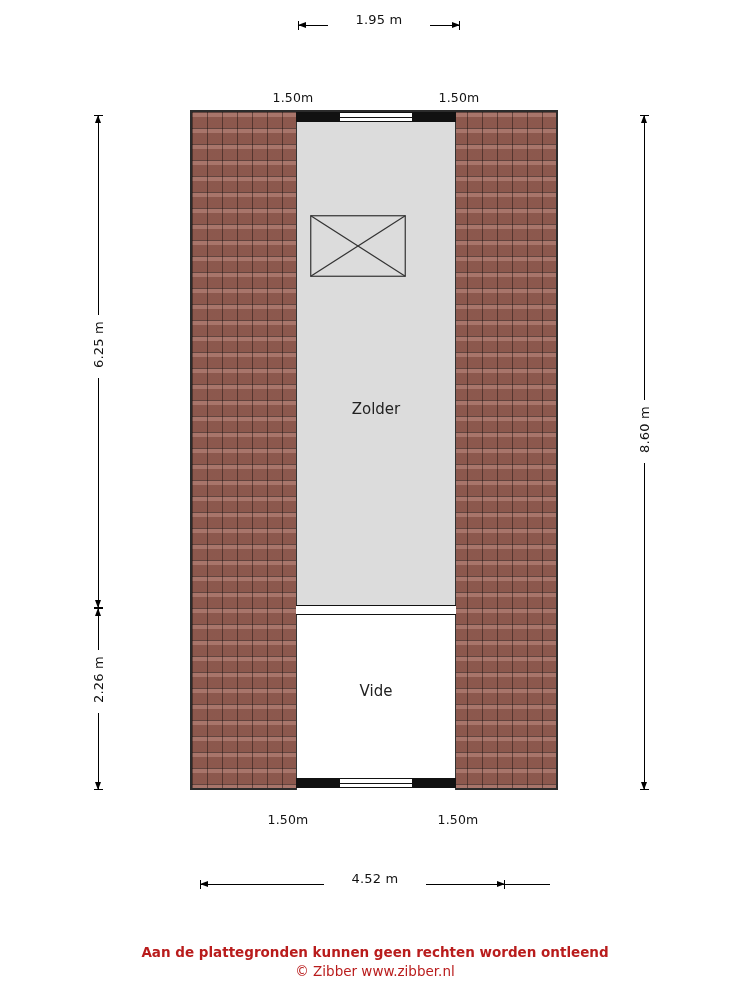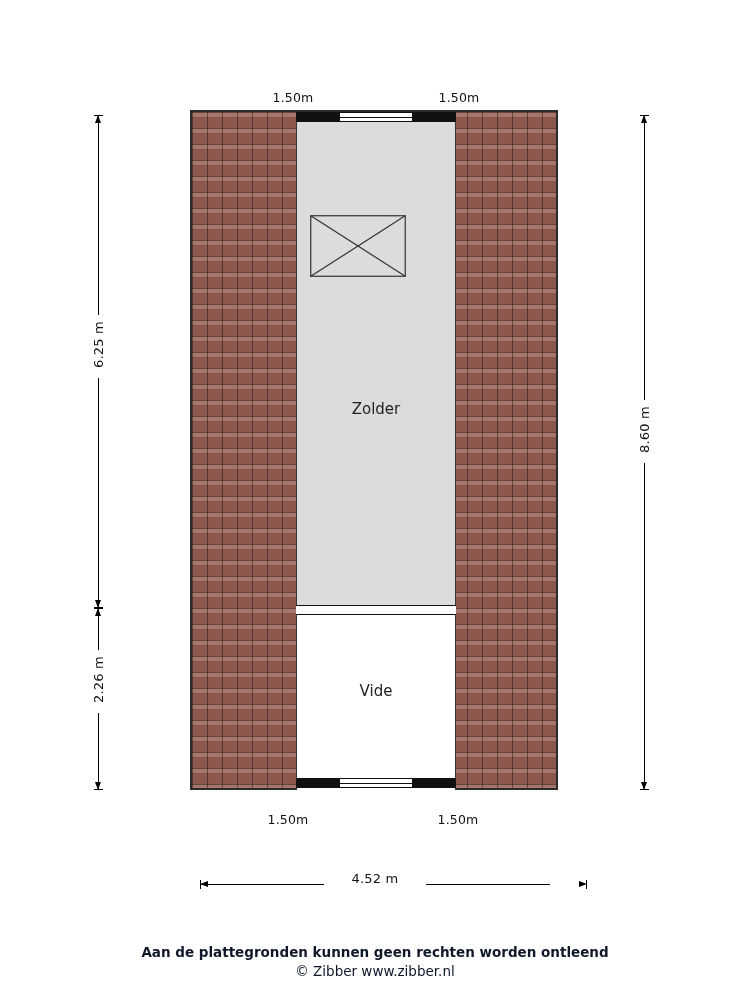--- a/index.html
+++ b/index.html
@@ -190,31 +190,39 @@
     height: 62px;
   }
 
   
   #footer {
     position: absolute;
     left: 0; right: 0;
     bottom: 18px;
     text-align: center;
     font-size: 13.5px;
-    color: #0f172a;
+    color: #b91c1c;
     line-height: 1.45;
     font-weight: 600;
   }
   #footer .line2 { font-weight: 400; }
 </style>
 </head>
 <body>
 
 <div class="plan-root">
 
+  <div class="abs" style="left:298px; top:16px; width:162px; height:20px;">
+    <div class="abs hline" style="left:0; top:9px; width:162px;"></div>
+    <div class="abs arrow-left" style="left:0; top:6px;"></div>
+    <div class="abs arrow-right" style="right:0; top:6px;"></div>
+    <div class="abs tick-v" style="left:0; top:5px;"></div>
+    <div class="abs tick-v" style="right:0; top:5px;"></div>
+    <div class="abs dim-label" style="left:30px; top:-4px; width:102px; text-align:center; background:#fff;">1.95 m</div>
+  </div>
 
   <div class="abs dim-label small" style="left:248px; top:90px; width:90px; text-align:center;">1.50m</div>
   <div class="abs dim-label small" style="left:414px; top:90px; width:90px; text-align:center;">1.50m</div>
 
   <div class="abs" style="left:88px; top:115px; width:24px; height:493px;">
     <div class="abs vline" style="left:10px; top:0; height:493px;"></div>
     <div class="abs arrow-up" style="left:6.5px; top:0;"></div>
     <div class="abs arrow-down" style="left:6.5px; bottom:0;"></div>
     <div class="abs tick-h" style="left:6px; top:0;"></div>
     <div class="abs tick-h" style="left:6px; bottom:0;"></div>
@@ -270,21 +278,21 @@
       <rect x="0.75" y="0.75" width="94.5" height="60.5" fill="#dcdcdc" stroke="#333" stroke-width="1.2"></rect>
       <line x1="0.75" y1="0.75" x2="95.25" y2="61.25" stroke="#333" stroke-width="1.2"></line>
       <line x1="95.25" y1="0.75" x2="0.75" y2="61.25" stroke="#333" stroke-width="1.2"></line>
     </svg>
 
   </div>
 
   <div class="abs dim-label small" style="left:243px; top:812px; width:90px; text-align:center;">1.50m</div>
   <div class="abs dim-label small" style="left:413px; top:812px; width:90px; text-align:center;">1.50m</div>
 
-  <div class="abs" style="left:200px; top:875px; width:387px; height:20px;">
+  <div class="abs" style="left:200px; top:875px; width:305px; height:20px;">
     <div class="abs hline" style="left:0; top:9px; width:350px;"></div>
     <div class="abs arrow-left" style="left:0; top:6px;"></div>
     <div class="abs arrow-right" style="right:0; top:6px;"></div>
     <div class="abs tick-v" style="left:0; top:5px;"></div>
     <div class="abs tick-v" style="right:0; top:5px;"></div>
     <div class="abs dim-label" style="left:124px; top:-4px; width:102px; text-align:center; background:#fff;">4.52 m</div>
   </div>
 
   <div id="footer">
     <div>Aan de plattegronden kunnen geen rechten worden ontleend</div>

